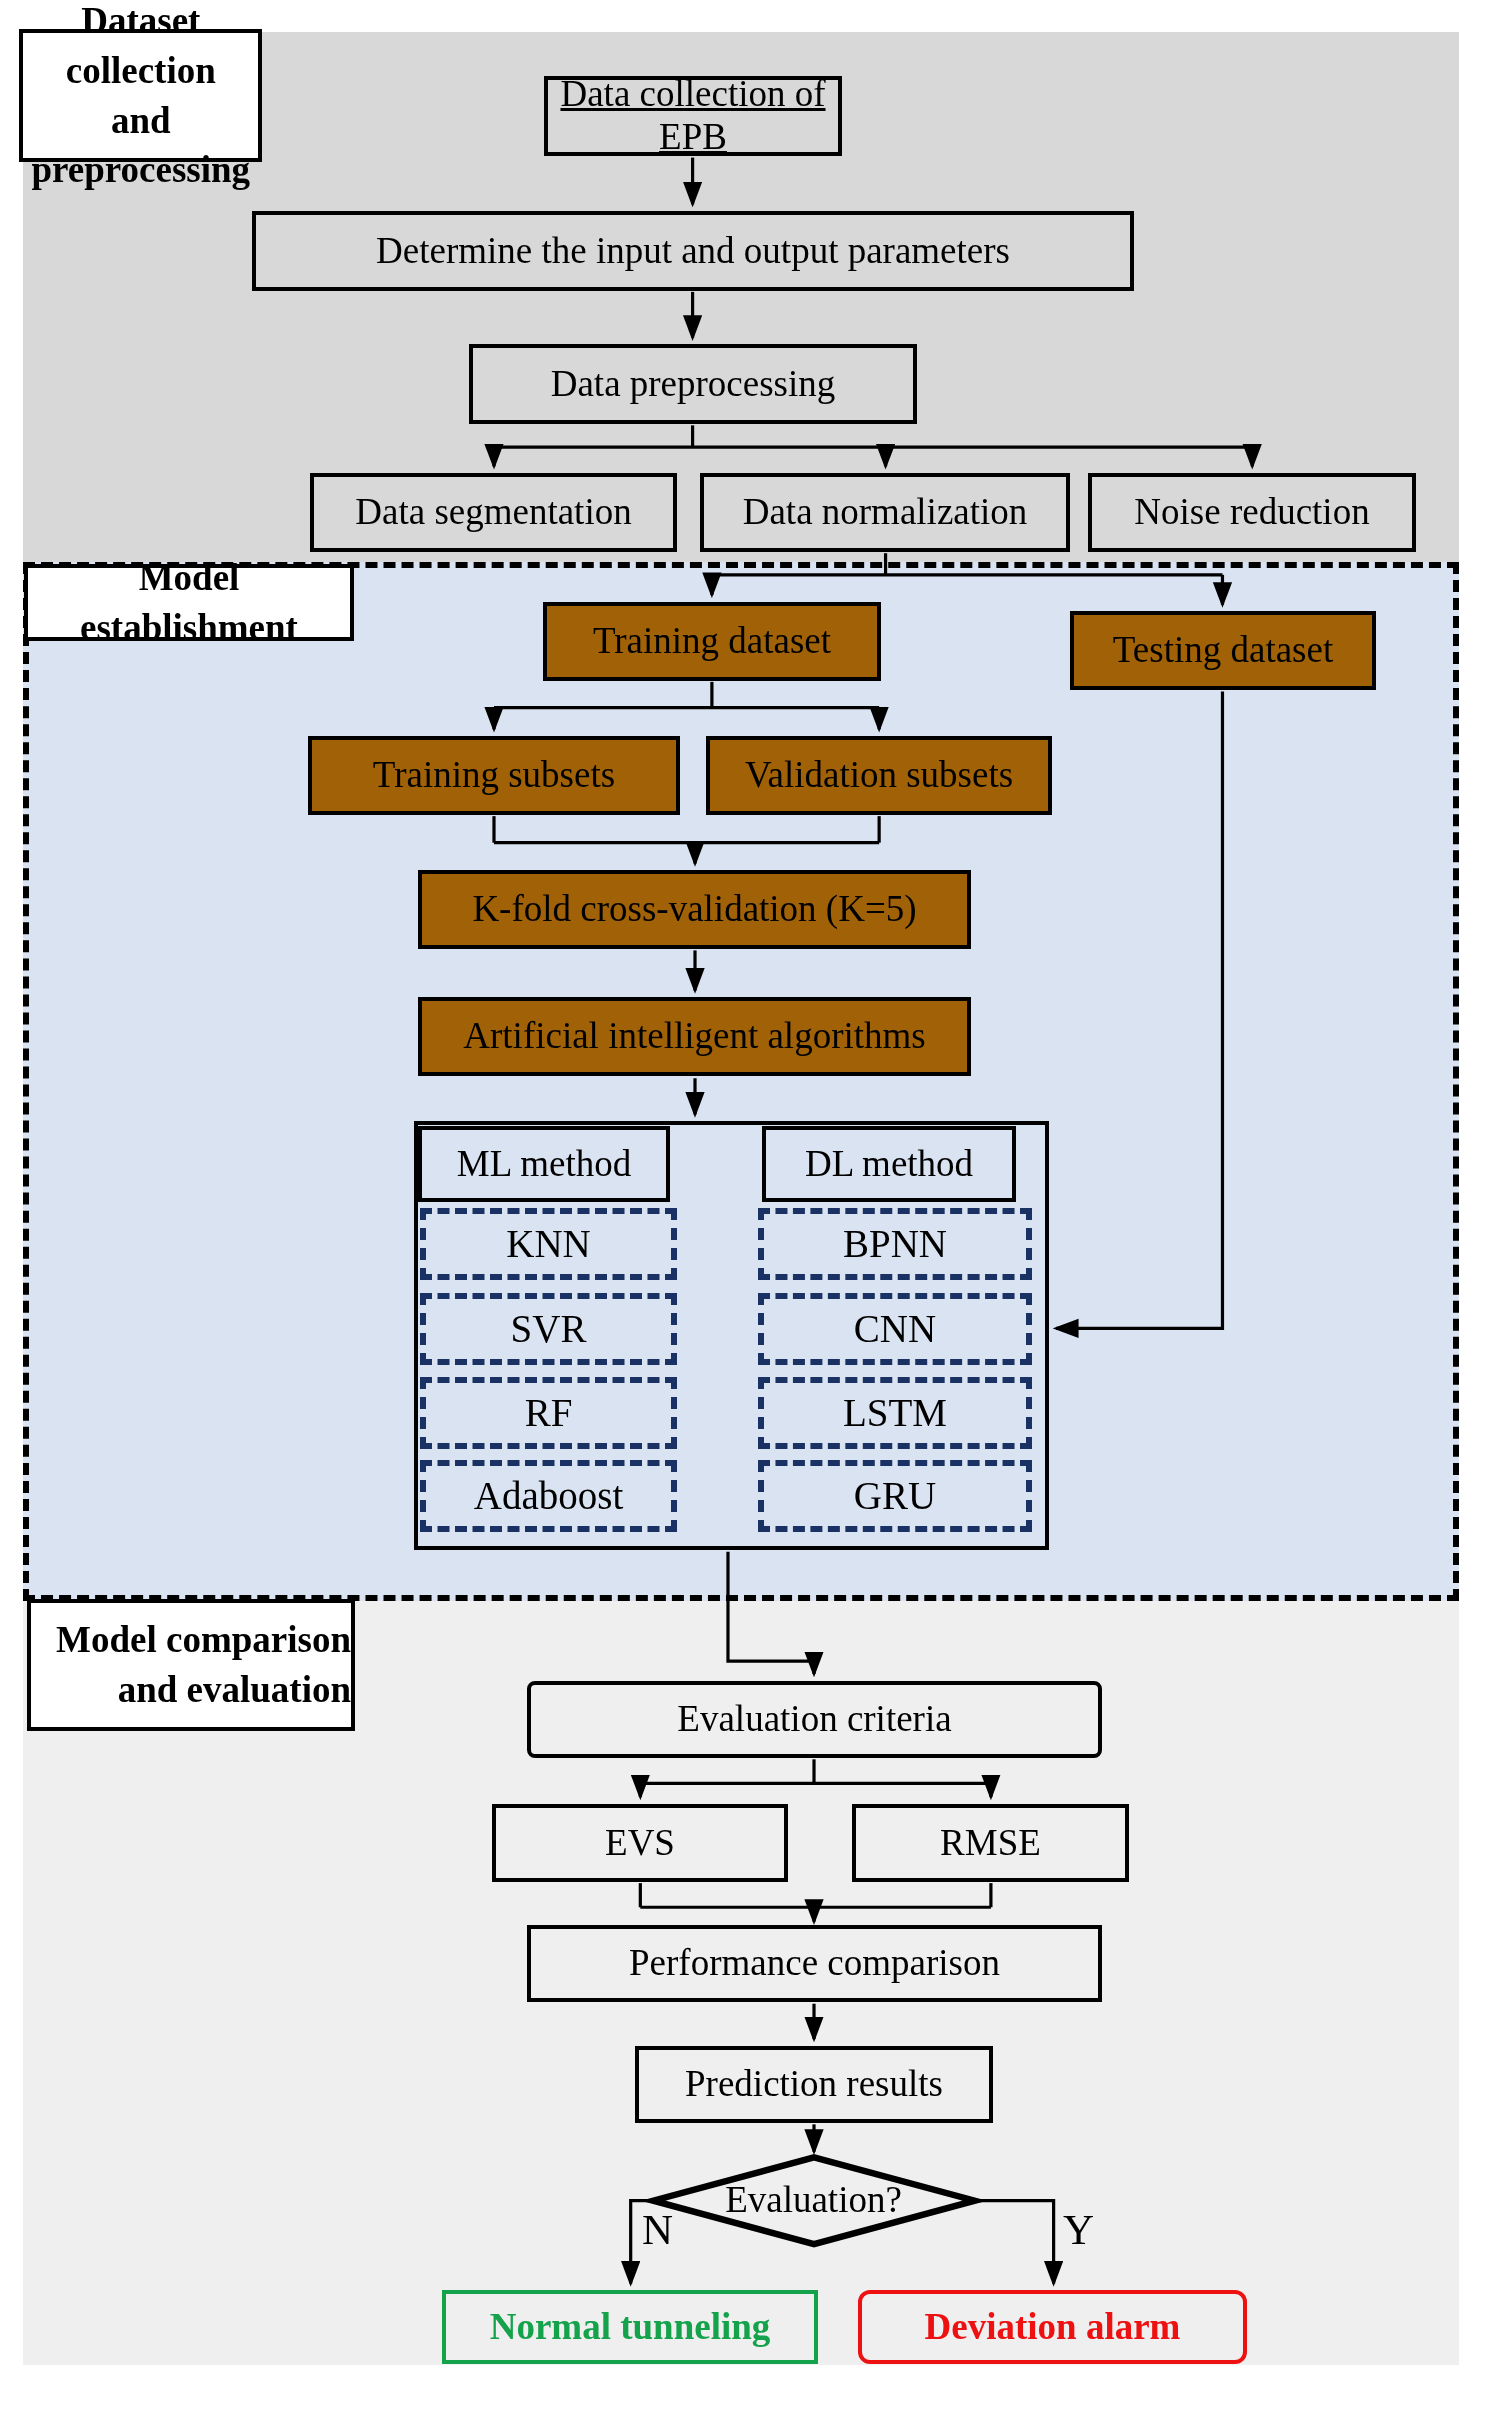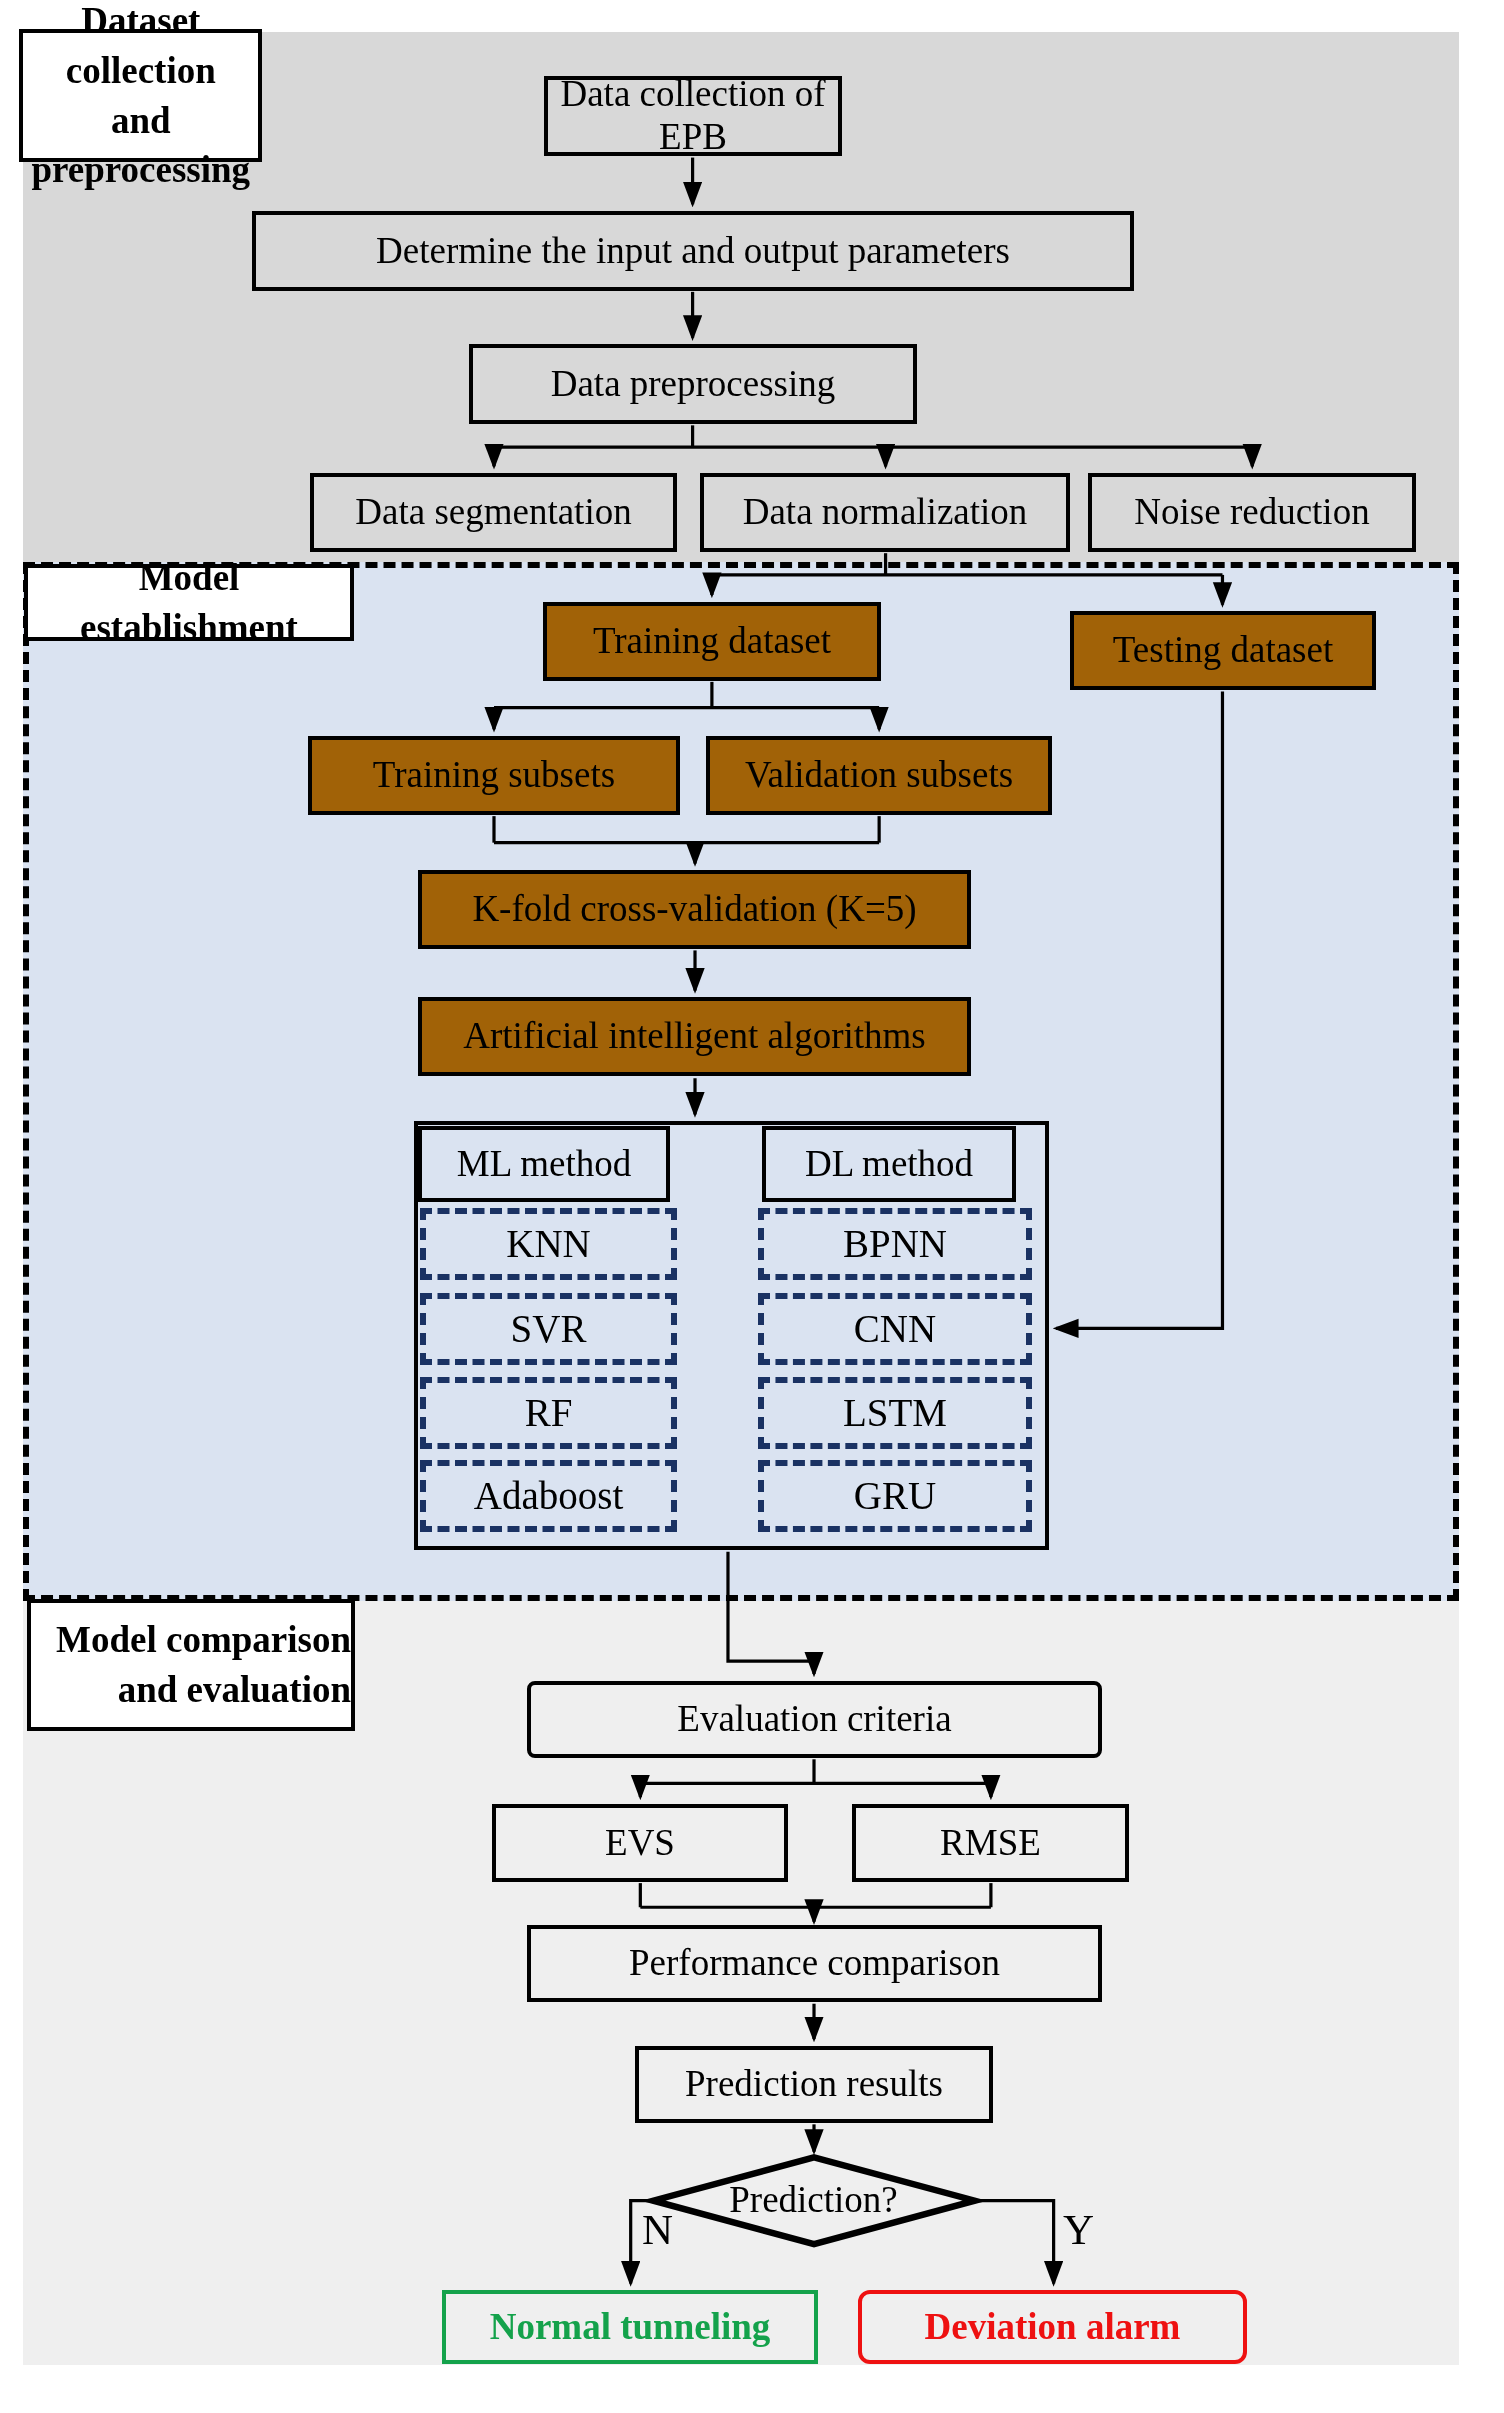--- a/index.html
+++ b/index.html
@@ -137,21 +137,21 @@
 
   <div class="labelbox" style="left:24px;top:564px;width:330px;height:77px;">
     <span>Model establishment</span>
   </div>
 
   <div class="labelbox" style="left:27px;top:1599px;width:328px;height:132px;">
     <span>Model comparison</span>
     <span>and evaluation</span>
   </div>
 
-  <div class="node gray" style="left:544px;top:76px;width:298px;height:80px;">Data collection of EPB</div>
+  <div class="node gray" style="left:544px;top:76px;width:298px;height:80px;text-decoration:underline;">Data collection of EPB</div>
   <div class="node gray" style="left:252px;top:211px;width:882px;height:80px;">Determine the input and output parameters</div>
   <div class="node gray" style="left:469px;top:344px;width:448px;height:80px;">Data preprocessing</div>
   <div class="node gray" style="left:310px;top:473px;width:367px;height:79px;">Data segmentation</div>
   <div class="node gray" style="left:700px;top:473px;width:370px;height:79px;">Data normalization</div>
   <div class="node gray" style="left:1088px;top:473px;width:328px;height:79px;">Noise reduction</div>
 
   <div class="node blue" style="left:543px;top:602px;width:338px;height:79px;">Training dataset</div>
   <div class="node blue" style="left:1070px;top:611px;width:306px;height:79px;">Testing dataset</div>
   <div class="node blue" style="left:308px;top:736px;width:372px;height:79px;">Training subsets</div>
   <div class="node blue" style="left:706px;top:736px;width:346px;height:79px;">Validation subsets</div>
@@ -171,21 +171,21 @@
   <div class="node navy" style="left:758px;top:1293px;width:274px;height:72px;">CNN</div>
   <div class="node navy" style="left:758px;top:1377px;width:274px;height:72px;">LSTM</div>
   <div class="node navy" style="left:758px;top:1460px;width:274px;height:72px;">GRU</div>
 
   <div class="node light" style="left:527px;top:1681px;width:575px;height:77px;border-radius:8px;">Evaluation criteria</div>
   <div class="node light" style="left:492px;top:1804px;width:296px;height:78px;">EVS</div>
   <div class="node light" style="left:852px;top:1804px;width:277px;height:78px;">RMSE</div>
   <div class="node light" style="left:527px;top:1925px;width:575px;height:77px;">Performance comparison</div>
   <div class="node light" style="left:635px;top:2046px;width:358px;height:77px;">Prediction results</div>
 
-  <div id="diamond-label" style="left:693px;top:2178px;">Prediction?</div>
+  <div id="diamond-label" style="left:693px;top:2178px;">Evaluation?</div>
   <div class="floating" style="left:642px;top:2205px;">N</div>
   <div class="floating" style="left:1063px;top:2205px;">Y</div>
 
   <div id="node-normal" class="node" style="left:442px;top:2290px;width:376px;height:74px;">Normal tunneling</div>
   <div id="node-alarm" class="node" style="left:858px;top:2290px;width:389px;height:74px;border-radius:12px;">Deviation alarm</div>
 
 </div>
 
 
 </body></html>

